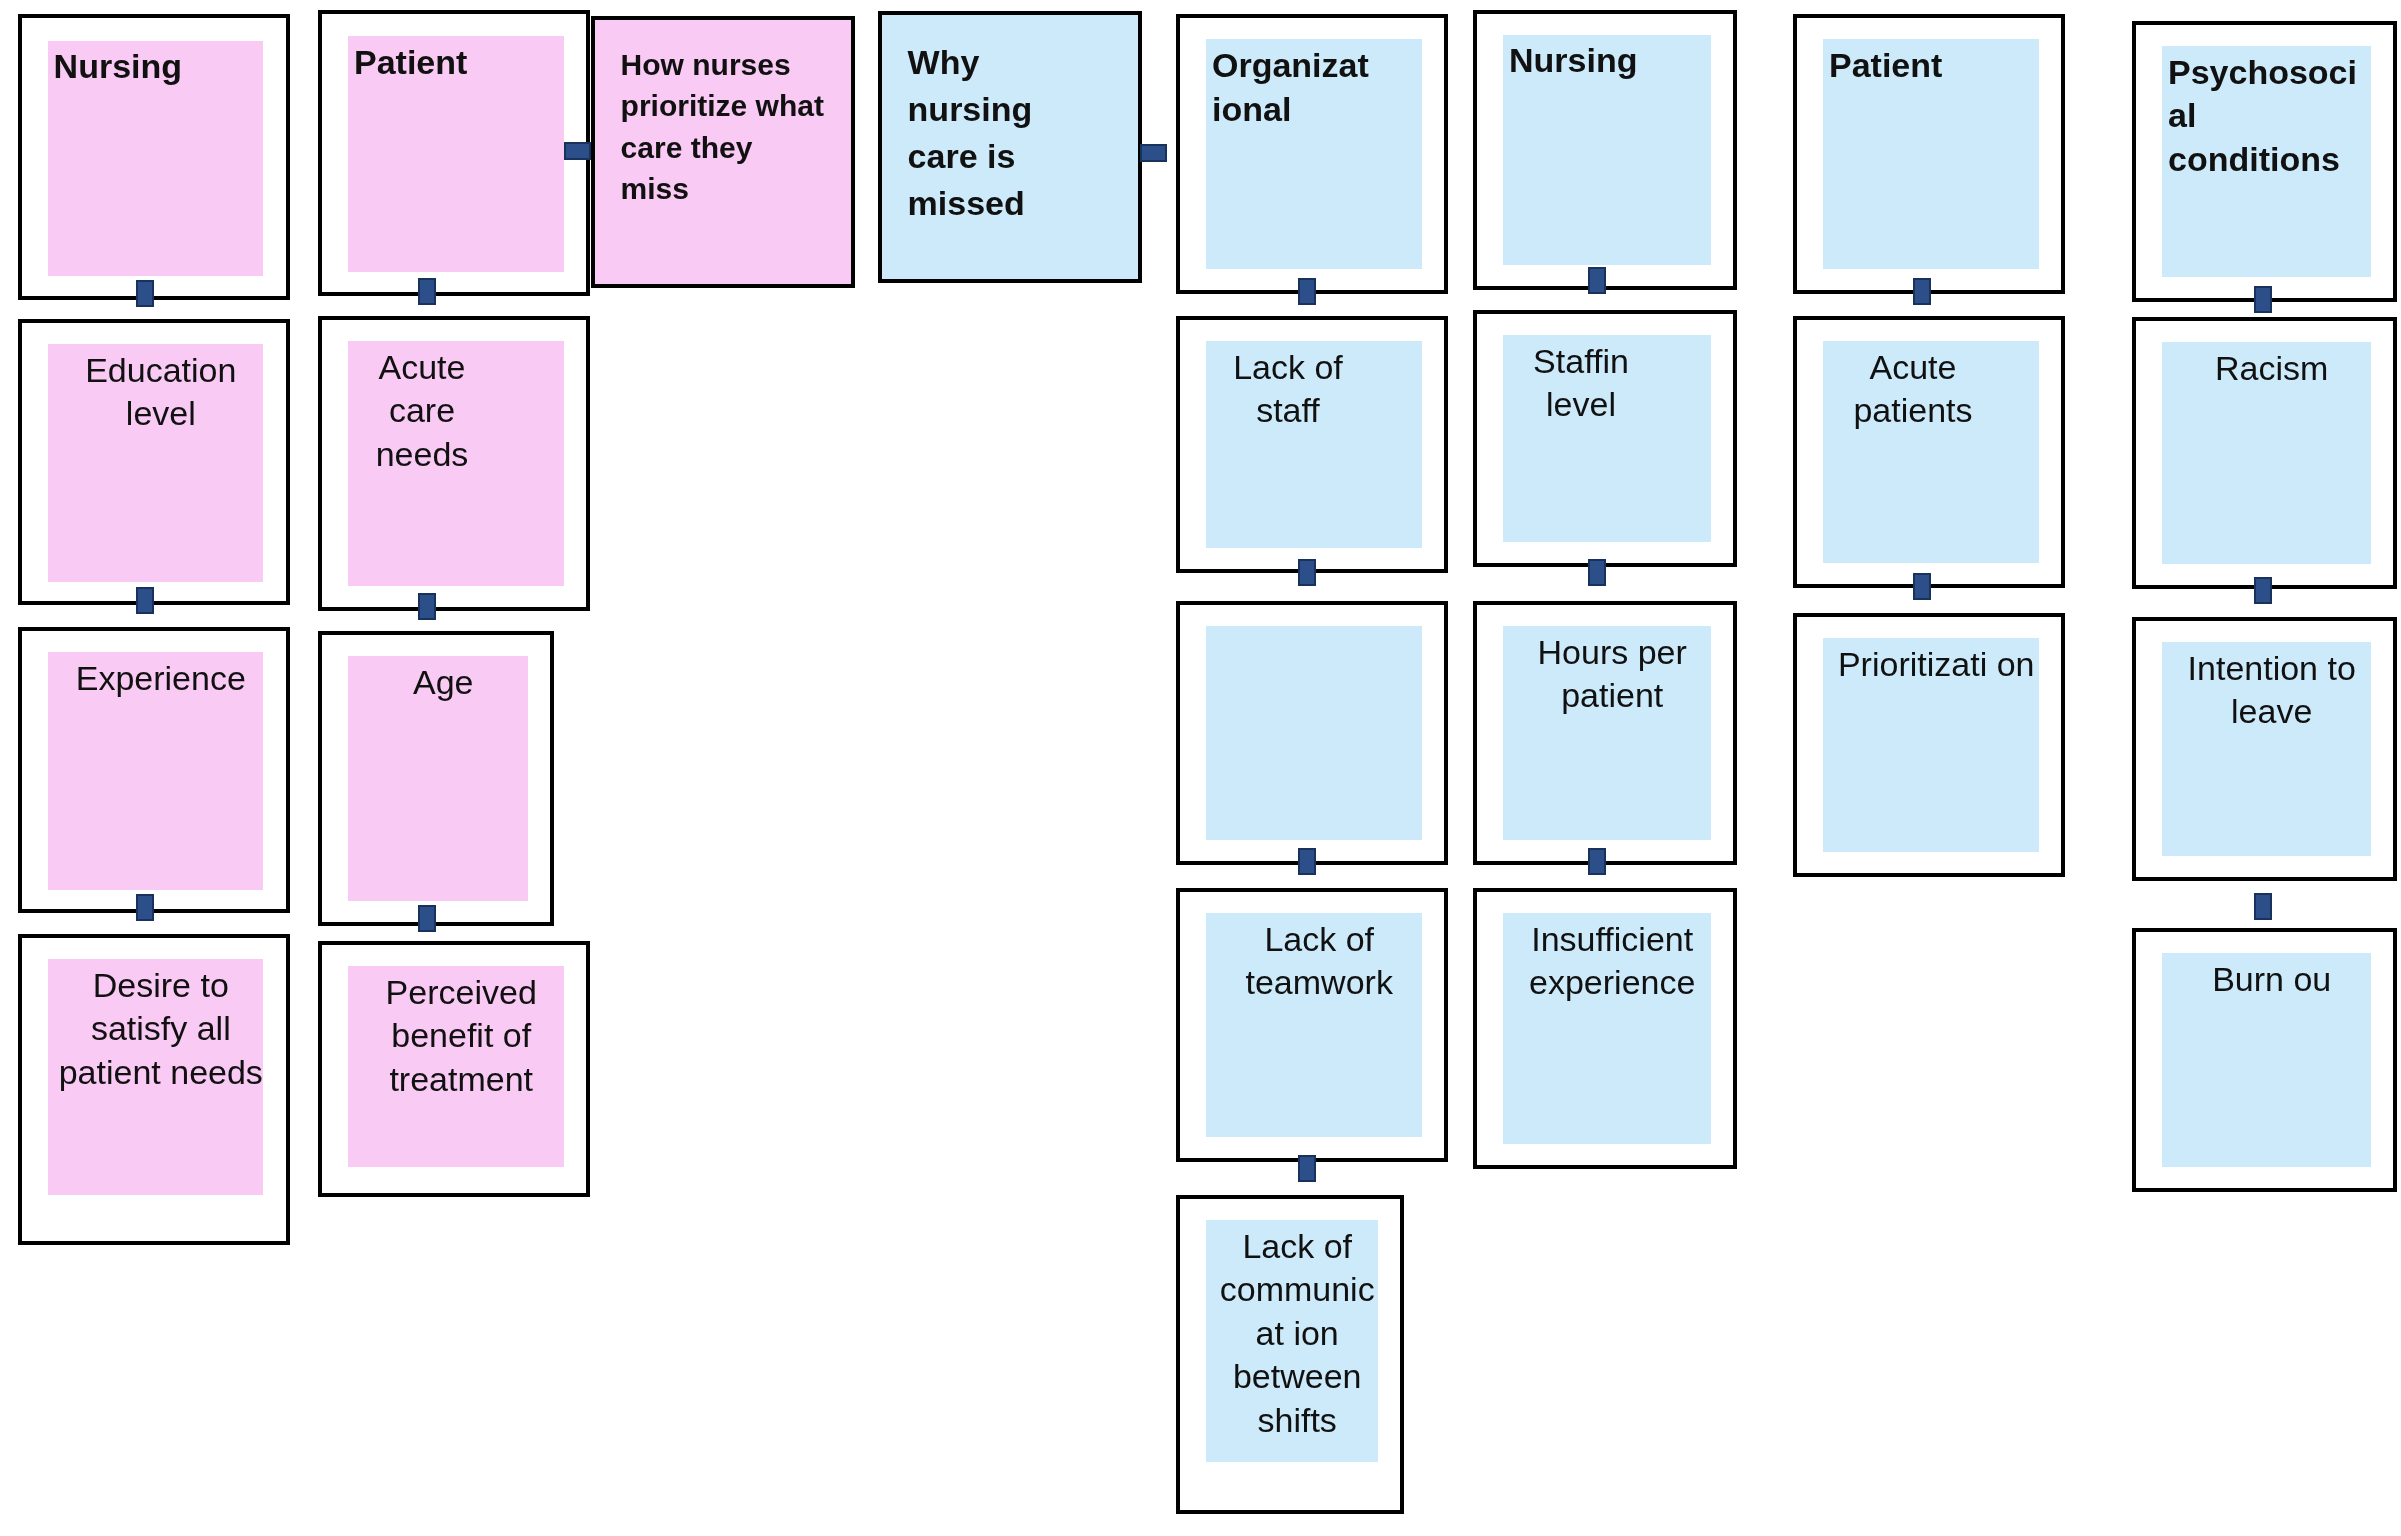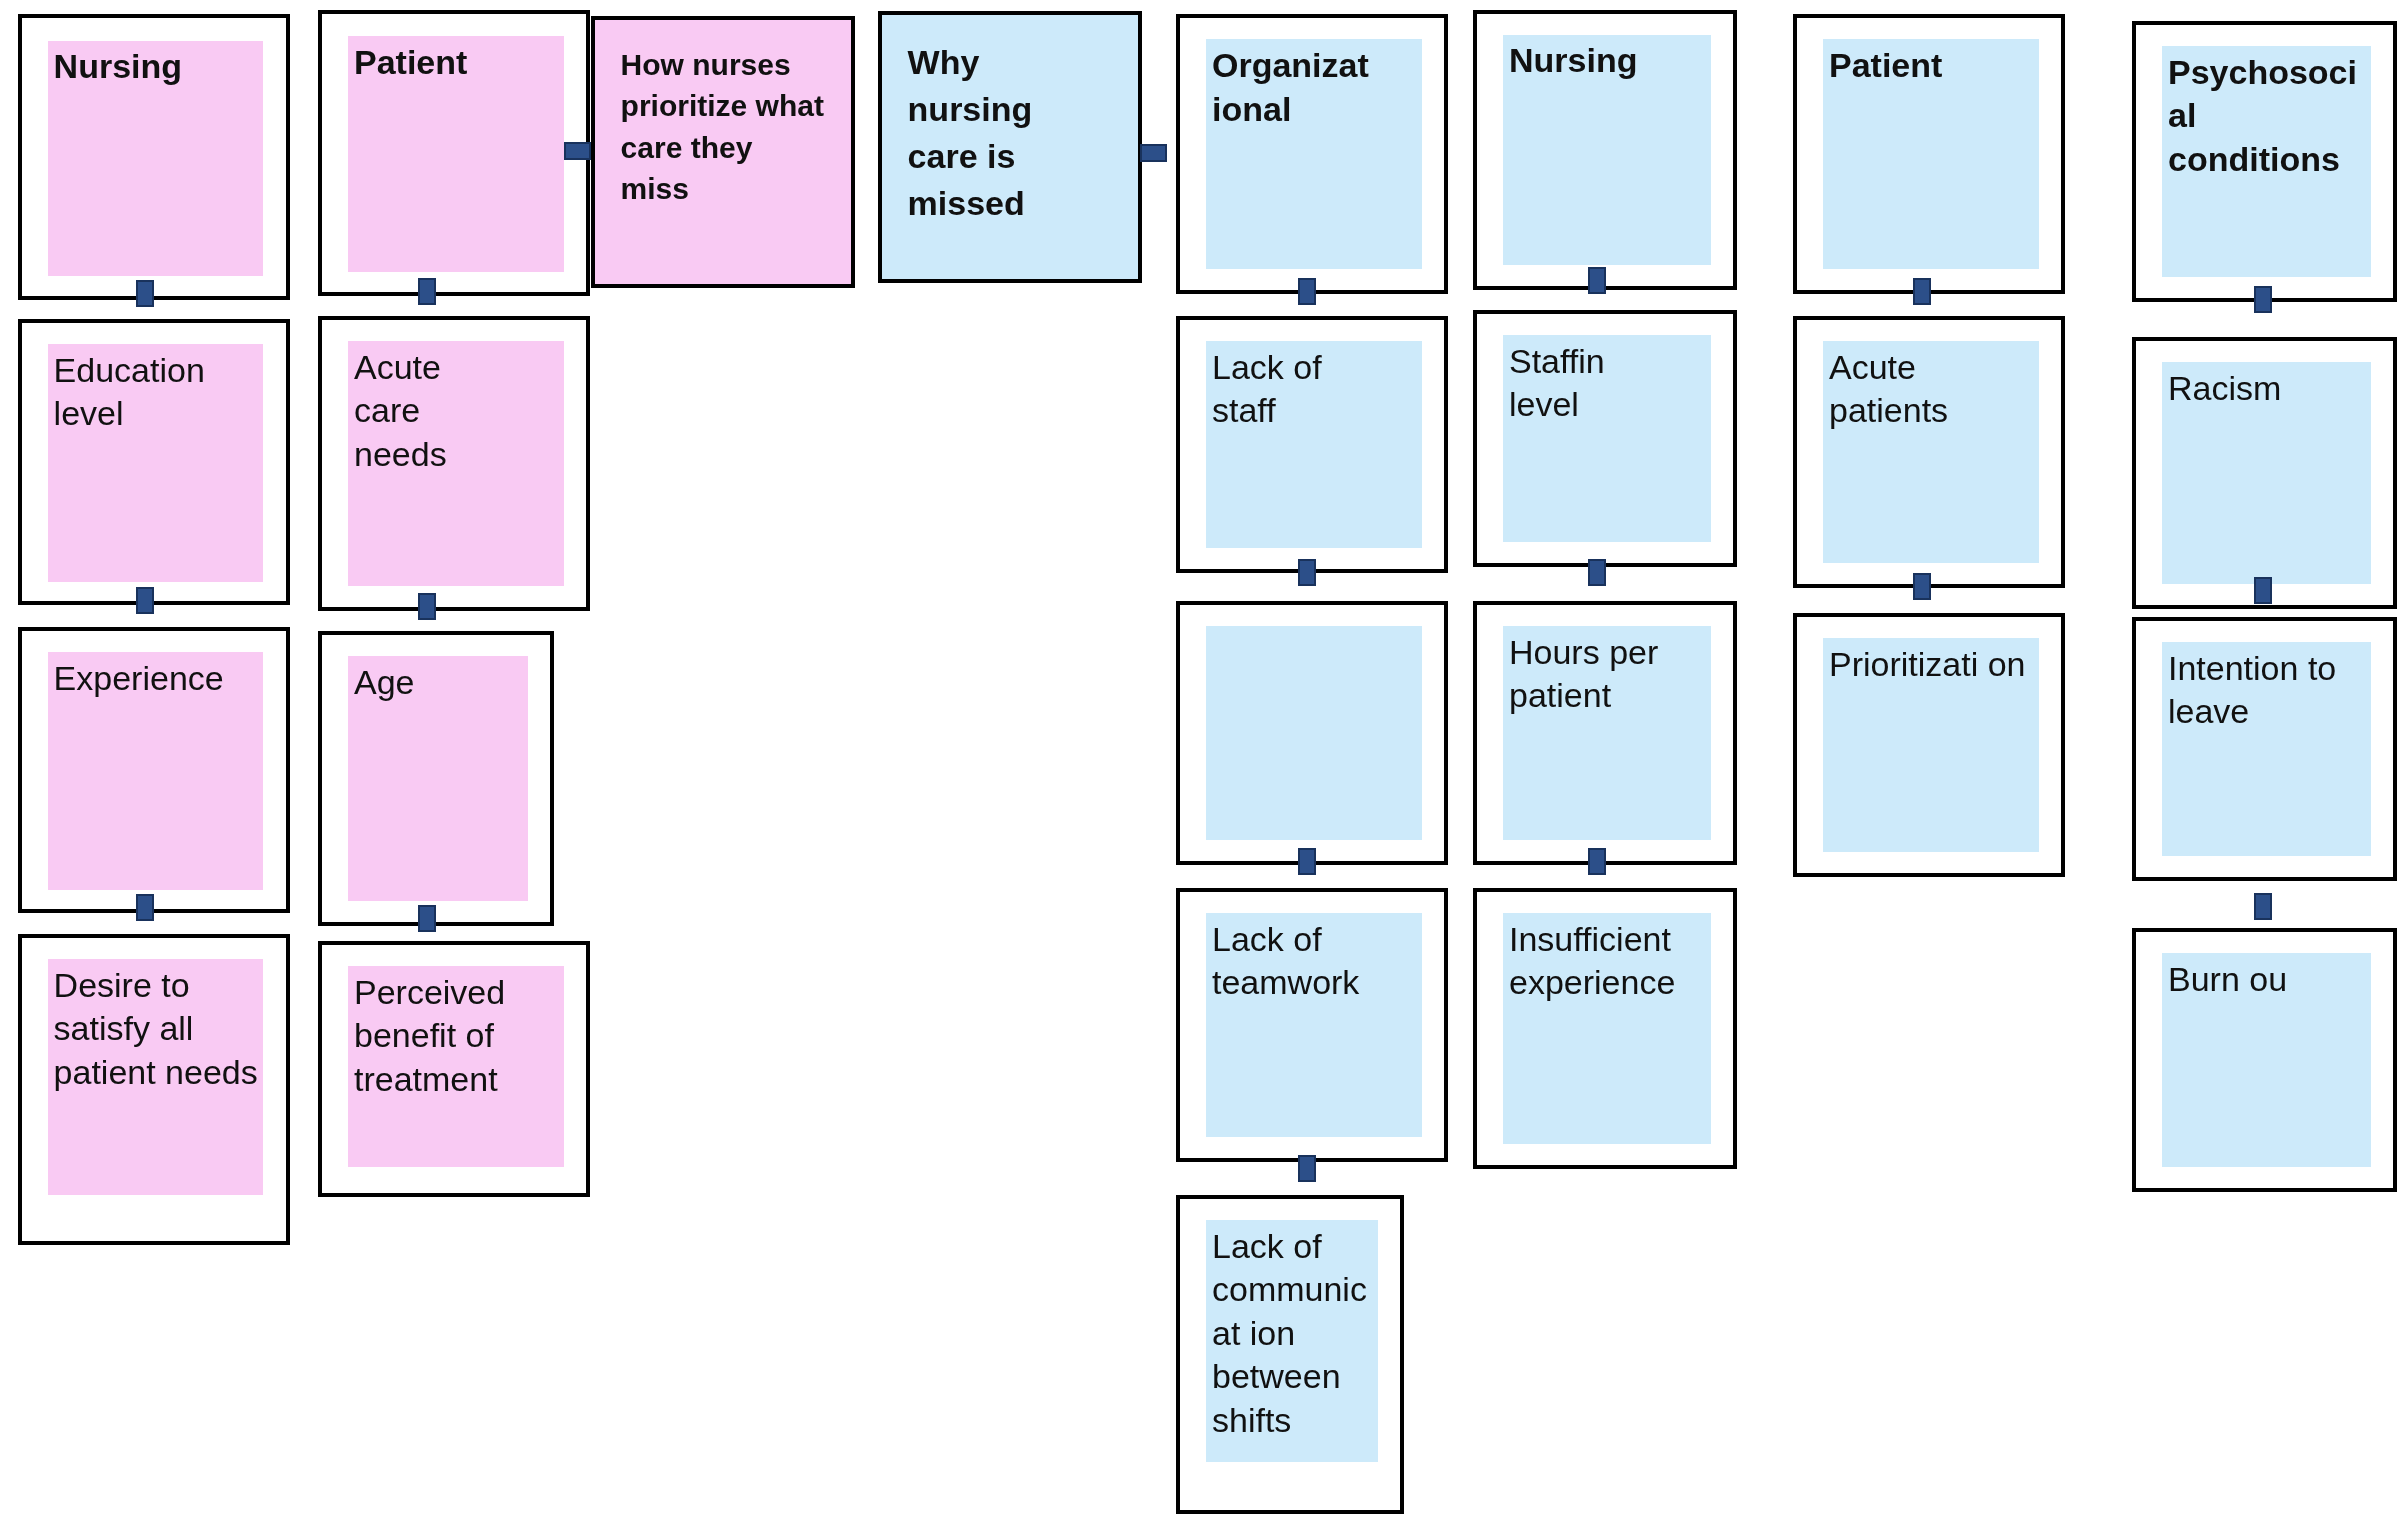--- a/index.html
+++ b/index.html
@@ -9,21 +9,21 @@
 
   .node{position:absolute;box-sizing:border-box;border:4px solid #000000;
         background:#ffffff;}
   .fill{position:absolute;box-sizing:border-box;}
   .fill.pink{background:#f9caf3;}
   .fill.blue{background:#cdeafa;}
   .txt{position:absolute;box-sizing:border-box;
        color:#111111;line-height:1.28;white-space:pre-wrap;
        word-break:break-word;hyphens:none;}
   .txt.hdr{font-weight:bold;font-size:34px;}
-  .txt.body{font-weight:normal;font-size:34px;}
+  .txt.body{font-weight:normal;font-size:34px;text-align:center;}
 
   .conn{position:absolute;background:#2c4f89;border:2.4px solid #19325c;
         box-sizing:border-box;}
   .conn.v{width:17.6px;height:27px;}
   .conn.h{width:27px;height:17.6px;}
 </style>
 </head>
 <body>
 
 <div id="stage">
@@ -151,21 +151,21 @@
     <div class="fill blue" style="left:26px;top:21px;right:22.4px;bottom:21px;"></div>
     <div class="txt hdr" style="left:32px;top:25.6px;right:19px;">Psychosoci al conditions</div>
   </div>
 
   <div class="node" style="left:1793px;top:613px;width:272px;height:264px;">
     <div class="fill blue" style="left:26px;top:21px;right:22.4px;bottom:21px;"></div>
     <div class="txt body" style="left:32px;top:25.6px;right:17.6px;">Prioritizati on</div>
   </div>
   <div class="conn v" style="left:2254px;top:286px;"></div>
 
-  <div class="node" style="left:2132px;top:337px;width:265px;height:272px;">
+  <div class="node" style="left:2132px;top:317px;width:265px;height:272px;">
     <div class="fill blue" style="left:26px;top:21px;right:22.4px;bottom:21px;"></div>
     <div class="txt body" style="left:32px;top:25.6px;right:17.6px;">Racism</div>
   </div>
   <div class="conn v" style="left:2254px;top:577px;"></div>
 
   <div class="node" style="left:2132px;top:617px;width:265px;height:264px;">
     <div class="fill blue" style="left:26px;top:21px;right:22.4px;bottom:21px;"></div>
     <div class="txt body" style="left:32px;top:25.6px;right:17.6px;">Intention to leave</div>
   </div>
   <div class="conn v" style="left:2254px;top:893px;"></div>

